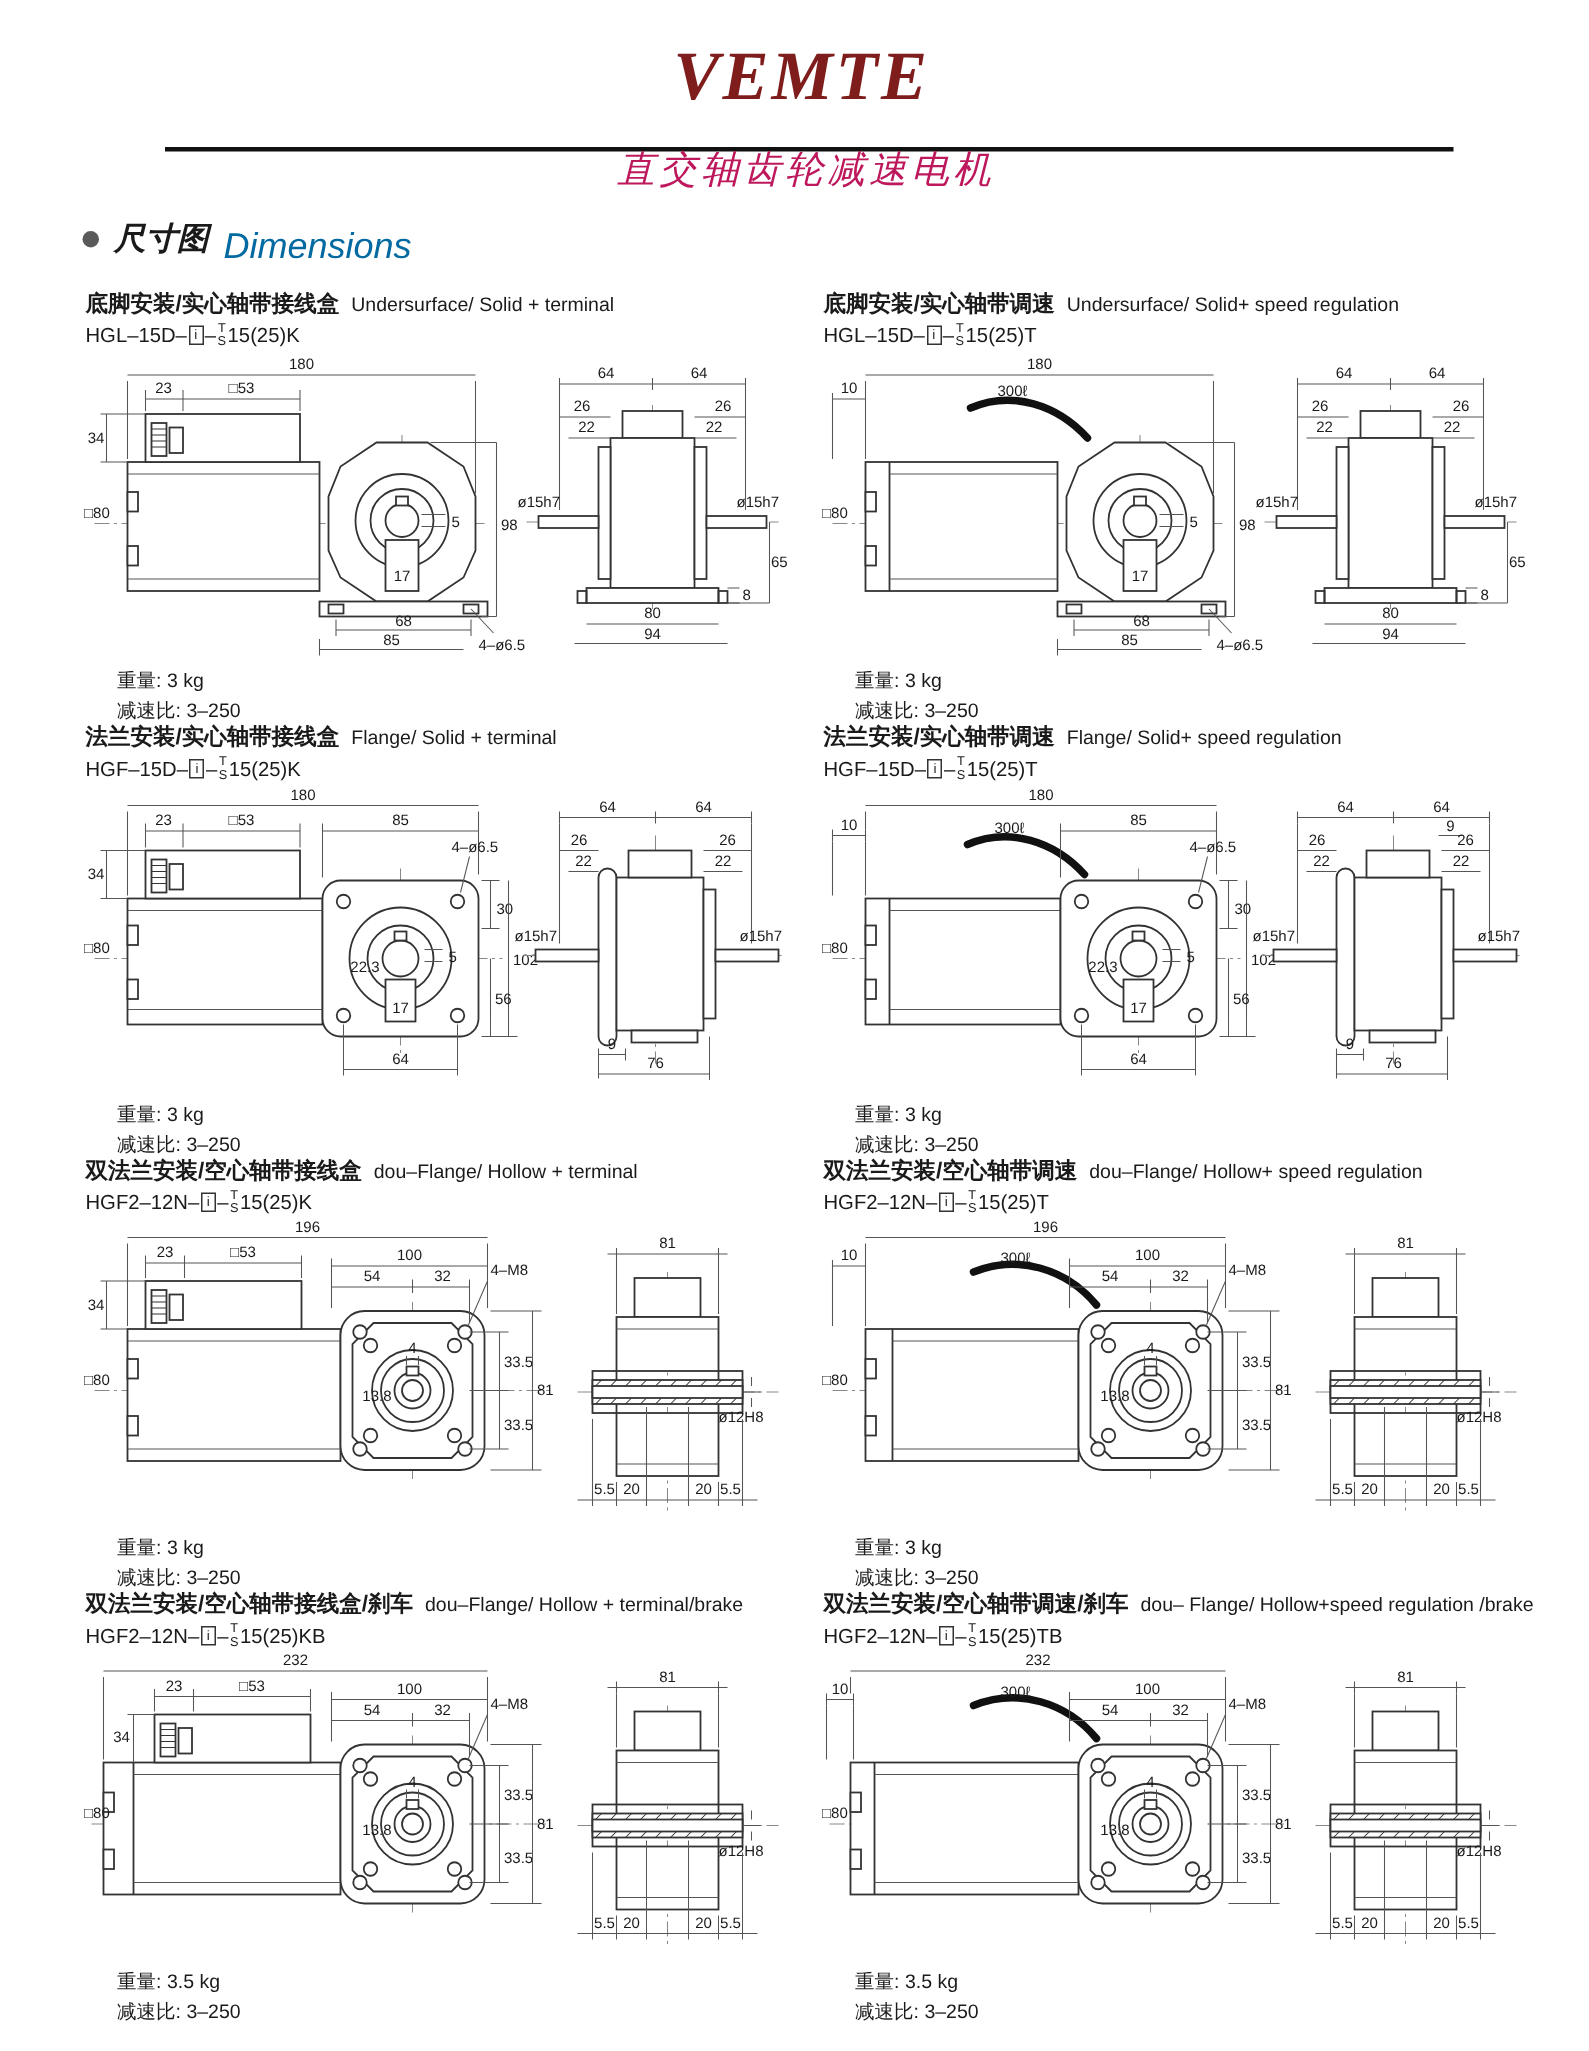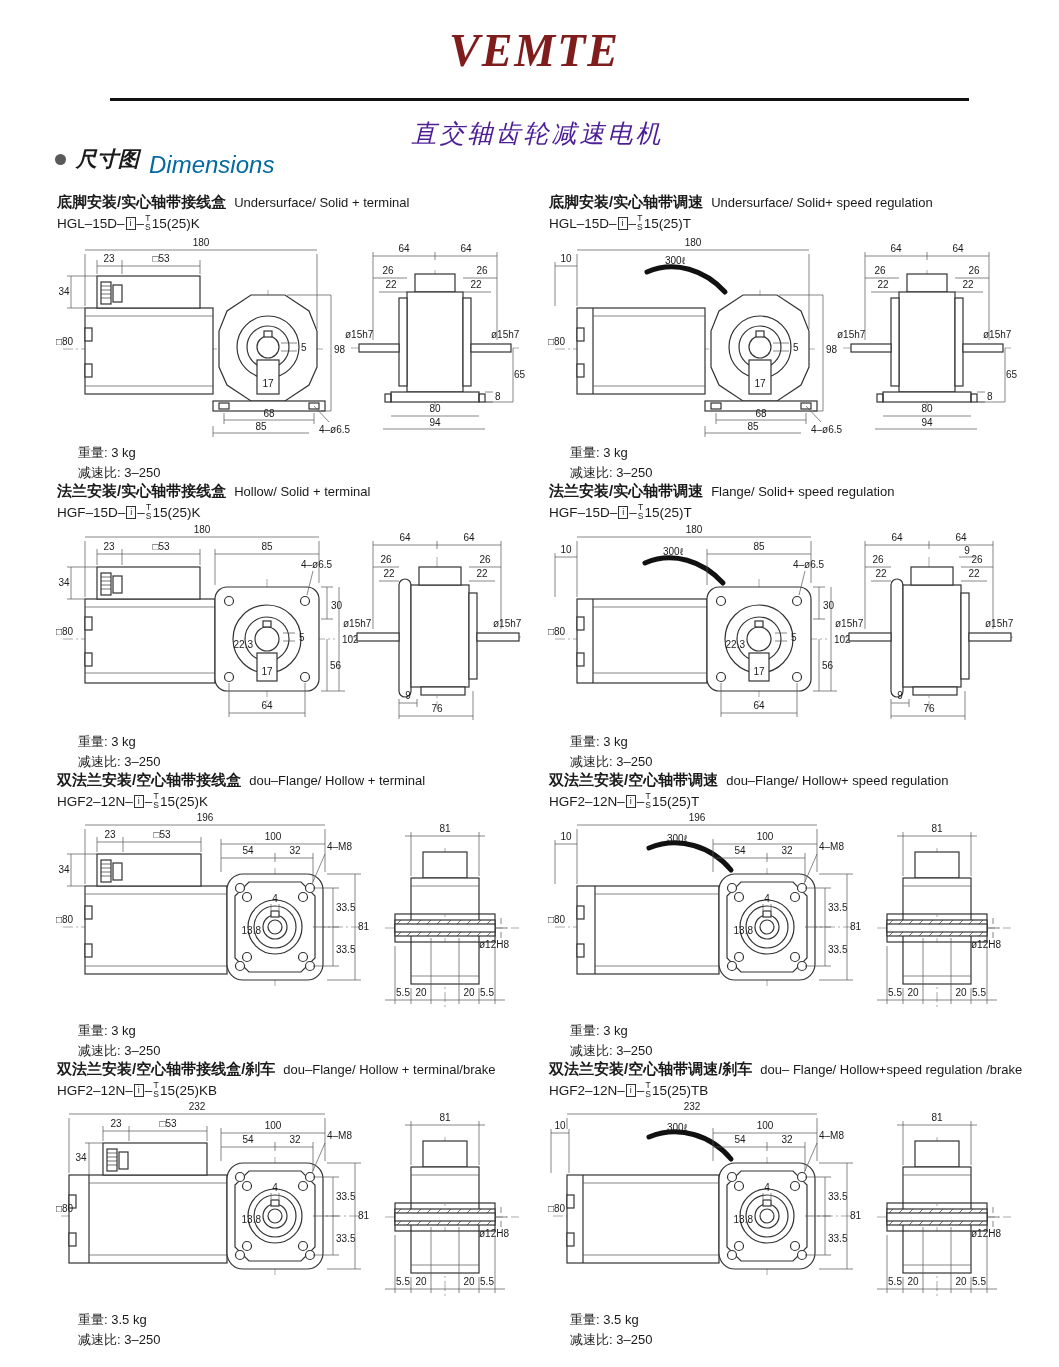--- a/index.html
+++ b/index.html
@@ -1,21 +1,21 @@
 <!DOCTYPE html>
 <html><head>
 <meta charset="utf-8">
 <style>
   html,body{margin:0;padding:0;background:#fff;}
   .sheet{width:1059px;height:1367px;background:#fff;position:relative;font-family:"Liberation Sans",sans-serif;color:#1a1a1a;overflow:hidden;}
   
   .hdr{padding:14px 45px 0 55px;}
   .hdr-row{display:flex;align-items:center;gap:14px;height:78px;flex-direction:column;}
   .brand{font-family:"Liberation Serif",serif;font-style:italic;font-weight:bold;font-size:46px;color:#7f1d1d;letter-spacing:2px;line-height:1;}
-  .tagline{font-family:"Liberation Serif",serif;font-size:25px;color:#4c1d95;font-style:italic;margin-left:6px;margin-top:29px;letter-spacing:3px;text-align:right;}
+  .tagline{font-family:"Liberation Serif",serif;font-size:25px;color:#be185d;font-style:italic;margin-left:6px;margin-top:8px;letter-spacing:3px;text-align:right;}
   .rule{height:3px;background:#111;margin:6px 45px 0 55px;}
   
   .ptitle{display:flex;align-items:center;gap:10px;margin:38px 0 10px 55px;font-style:italic;}
   .bullet{width:11px;height:11px;border-radius:50%;background:#5a5a5a;}
   .ptitle .zh{font-size:21px;font-weight:bold;}
   .ptitle .en{font-size:24px;color:#0369a1;margin-top:12px;}
   
   .grid{display:grid;grid-template-columns:492px 492px;column-gap:0;padding:0 15px 0 55px;}
   .cell{height:289px;}
   .sec-head{font-size:12px;margin:4px 0 2px 2px;white-space:nowrap;}
@@ -285,21 +285,21 @@
             <text class="dt" x="380" y="192">94</text>
       </g>
     </svg>
     <div class="meta">
       <div><span>重量:</span> <span>3 kg</span></div>
       <div><span>减速比:</span> <span>3–250</span></div>
     </div>
   </section>
 
   <section class="cell">
-    <div class="sec-head"><span class="zh">法兰安装/实心轴带接线盒</span><span class="en">Hollow/ Solid + terminal</span></div>
+    <div class="sec-head"><span class="zh">法兰安装/实心轴带接线盒</span><span class="en">Flange/ Solid + terminal</span></div>
     <div class="model">
           <span>HGF–15D–</span>
           <span class="mbox">i</span>
           <span>–</span>
           <span class="frac">
             <span>T</span>
             <span>S</span>
           </span>
           <span>15(25)K</span>
         </div>

